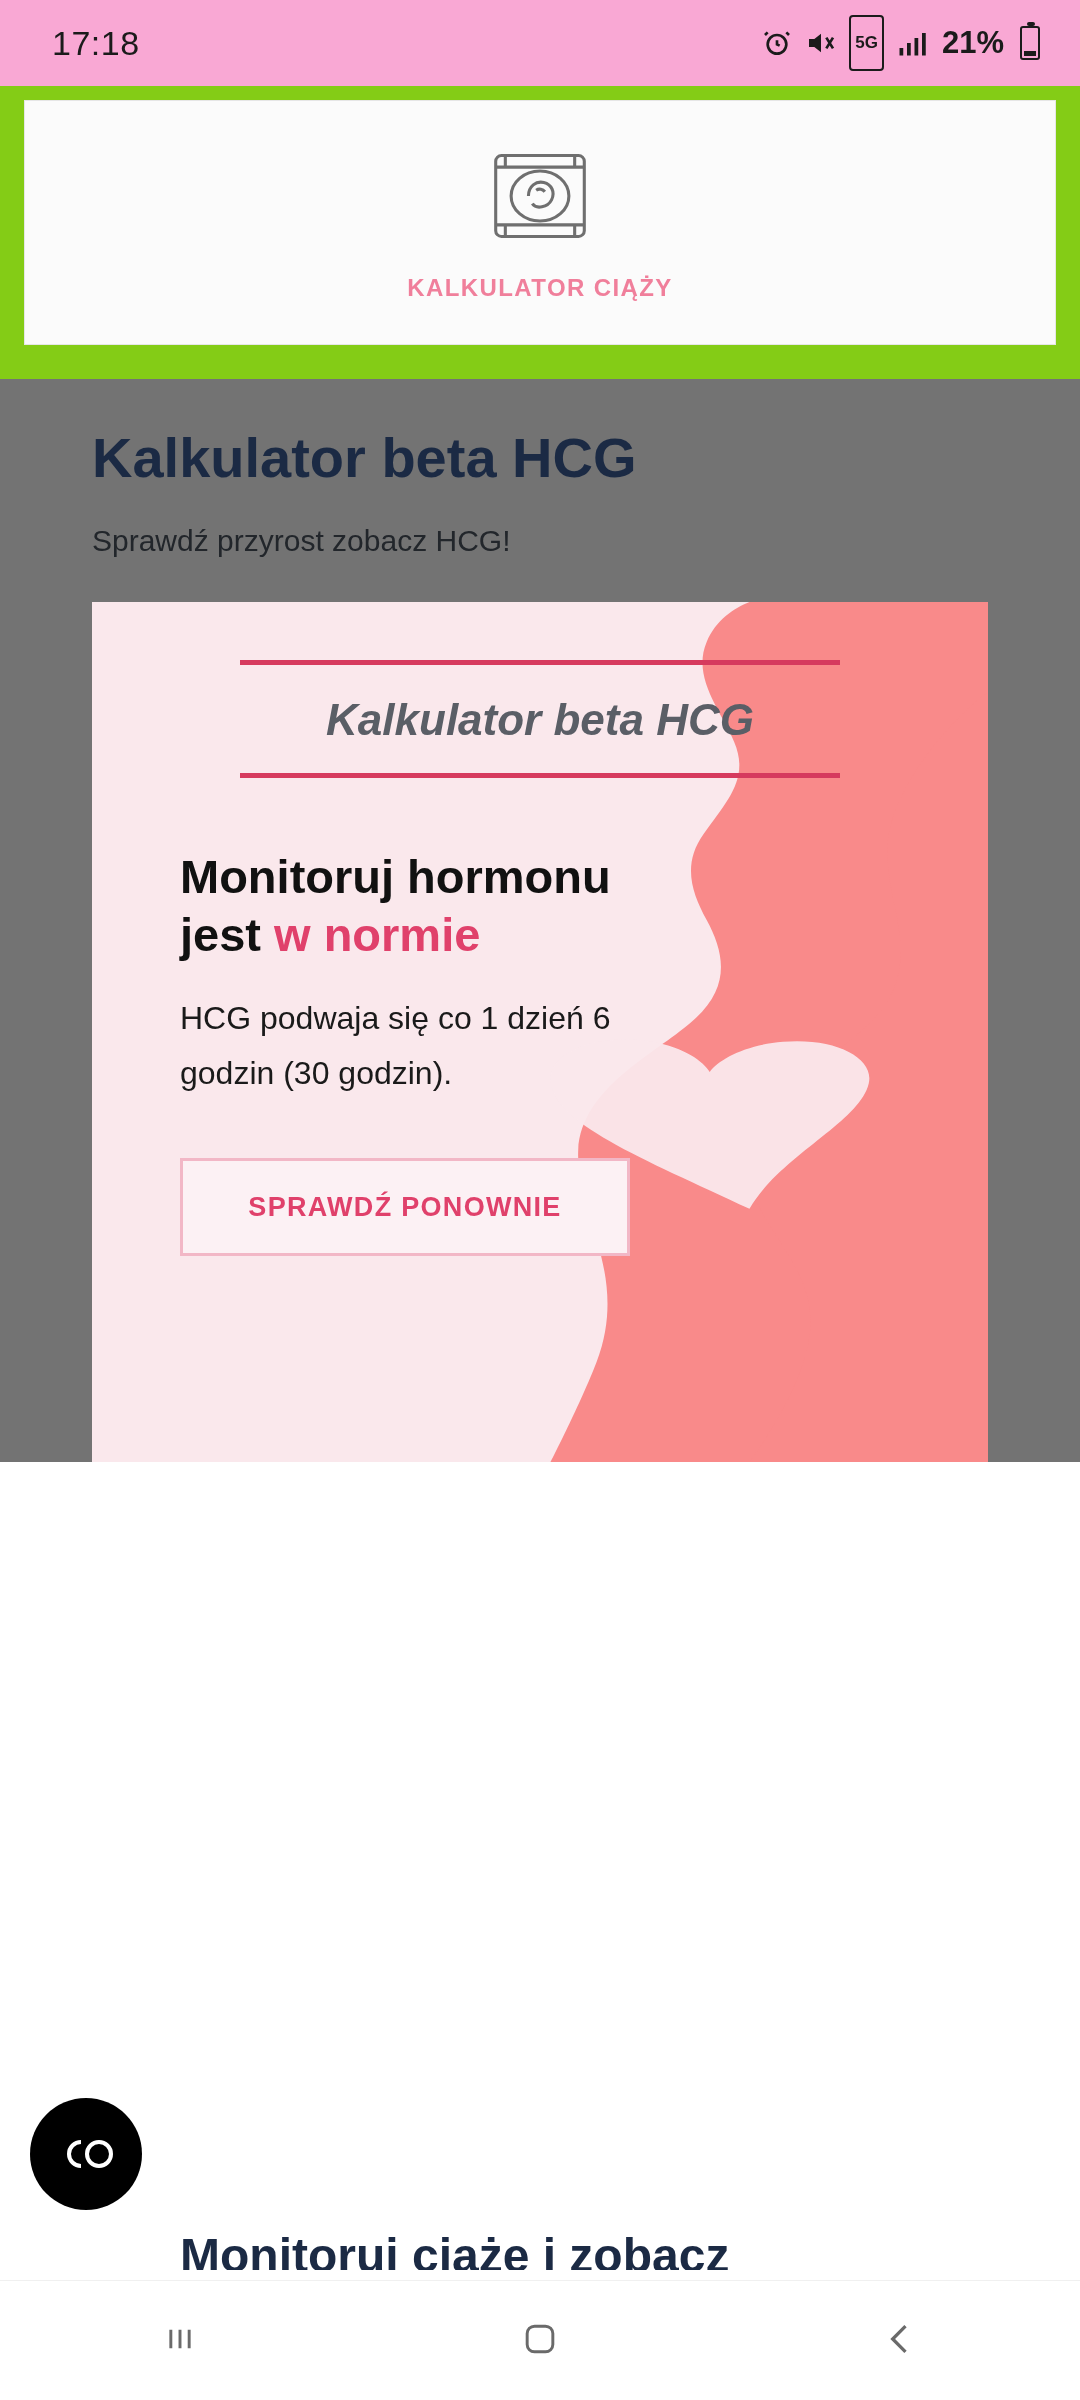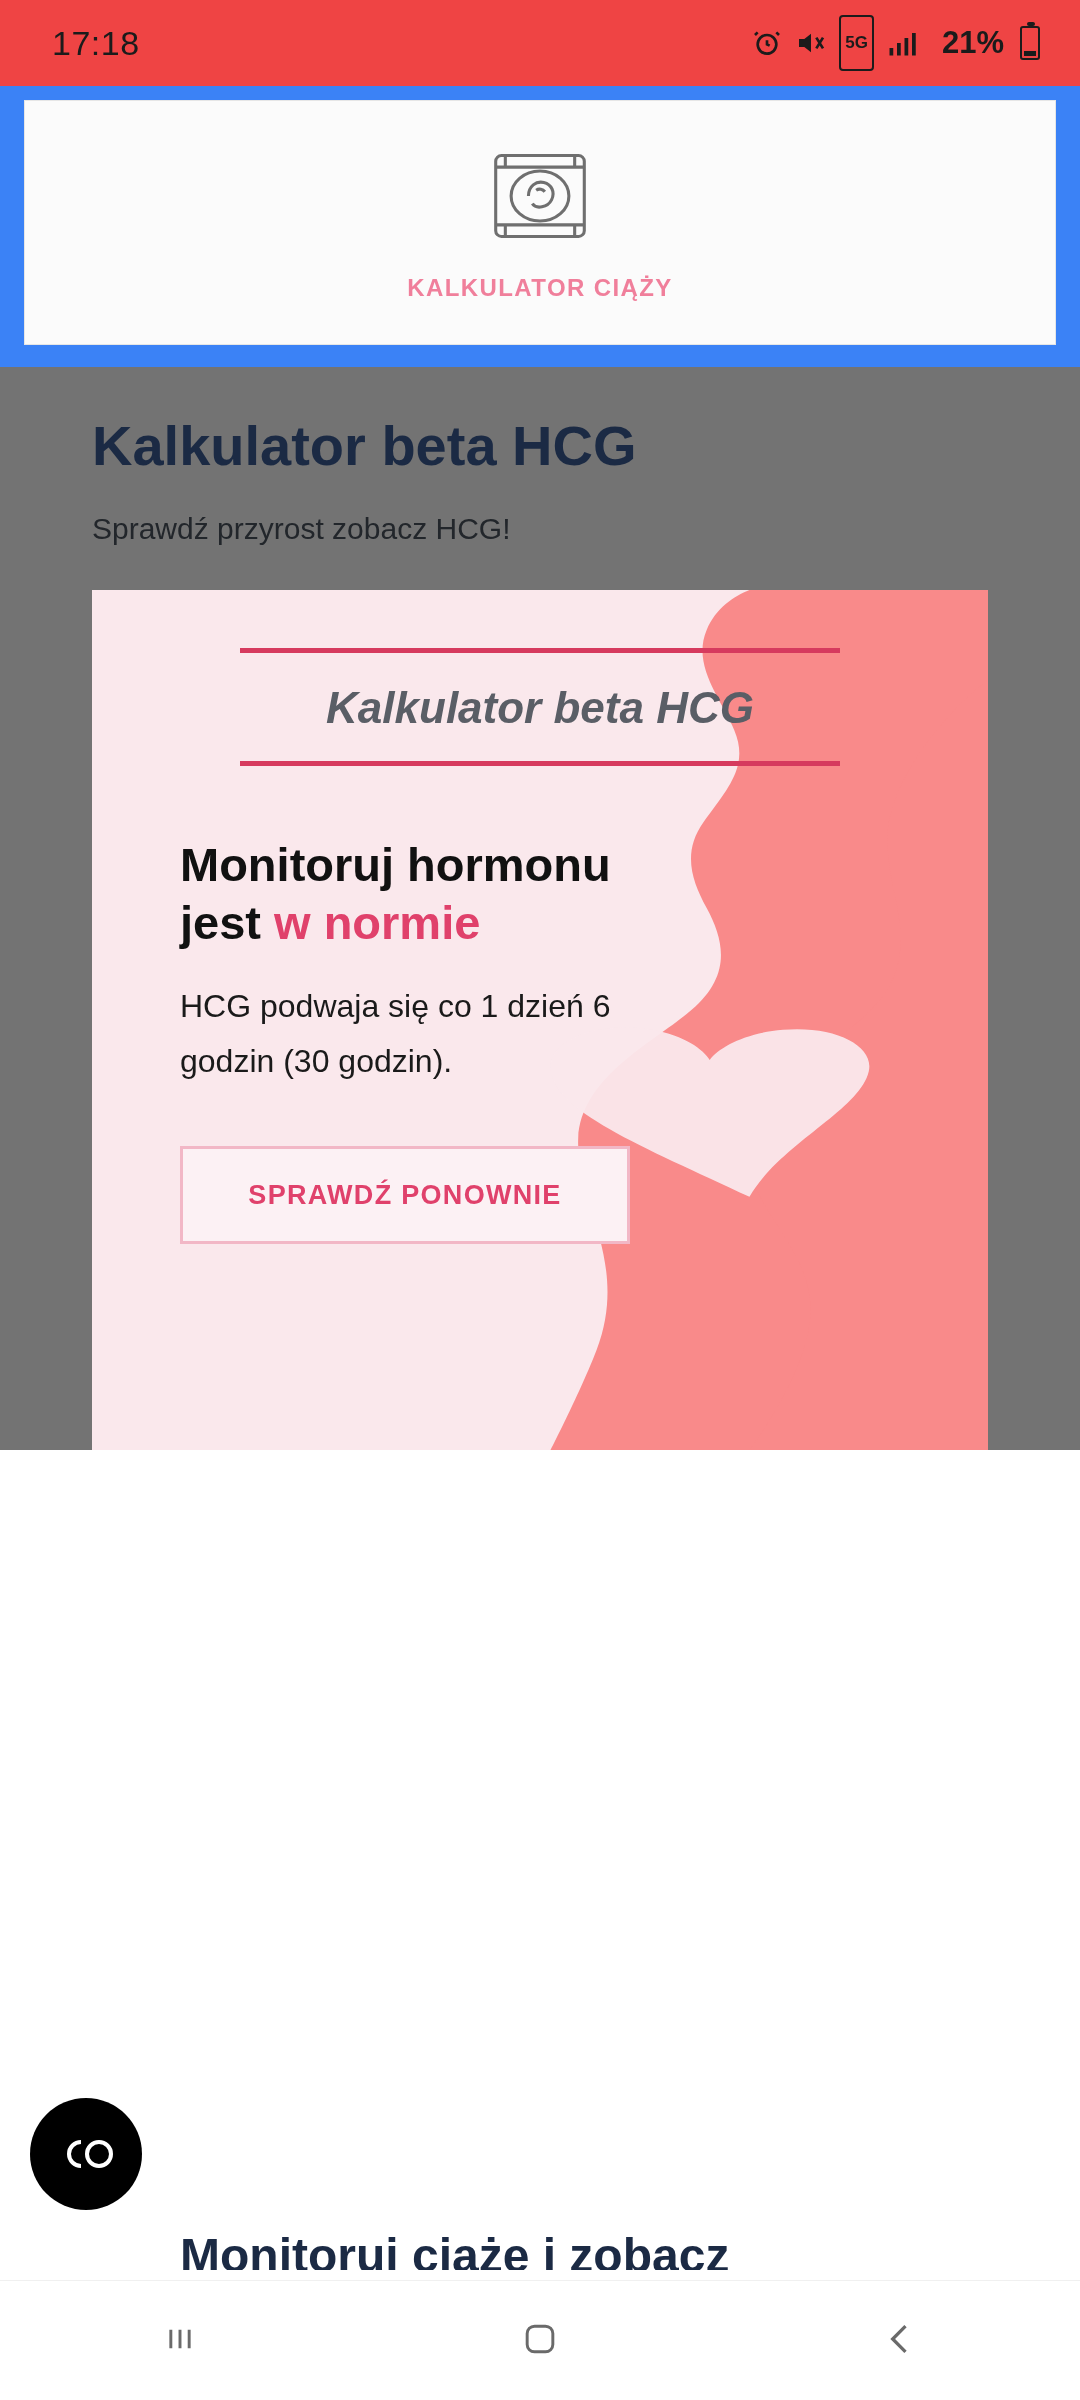--- a/index.html
+++ b/index.html
@@ -9,21 +9,21 @@
     background: #ffffff;
     font-family: "Liberation Sans", sans-serif;
     overflow: hidden;
   }
   body { position: relative; }
 
   
   .statusbar {
     height: 86px;
     width: 100%;
-    background: #ef4444;
+    background: #f9a8d4;
     display: flex;
     align-items: center;
     justify-content: space-between;
     padding: 0 40px 0 52px;
   }
   .status-time {
     font-size: 34px;
     color: #1b1b1b;
     letter-spacing: .5px;
   }
@@ -44,21 +44,21 @@
     border: 2px solid #1b1b1b;
     border-radius: 4px;
     padding: 16px 4px;
     line-height: 20px;
     color: #1b1b1b;
   }
   .status-batt-text {
     font-size: 31px;
     font-weight: bold;
     color: #1b1b1b;
-    margin-left: 12px;
+    margin-left: 2px;
   }
   .battery-shape {
     width: 20px; height: 34px;
     border: 2px solid #1b1b1b;
     border-radius: 3px;
     position: relative;
     margin-left: 4px;
   }
   .battery-shape::before{
     content:"";
@@ -69,22 +69,22 @@
   .battery-shape::after{
     content:"";
     position:absolute;
     left:2px; right:2px; bottom:2px;
     height: 18%;
     background:#1b1b1b;
   }
 
   
   .tiles-wrap {
-    background: #3b82f6;
-    padding: 14px 24px 22px 24px;
+    background: #84cc16;
+    padding: 14px 24px 34px 24px;
     display: flex;
     gap: 20px;
   }
   .tile {
     flex: 1;
     background: #fbfbfb;
     border: 1px solid #e6e6e6;
     height: 245px;
     display: flex;
     flex-direction: column;

